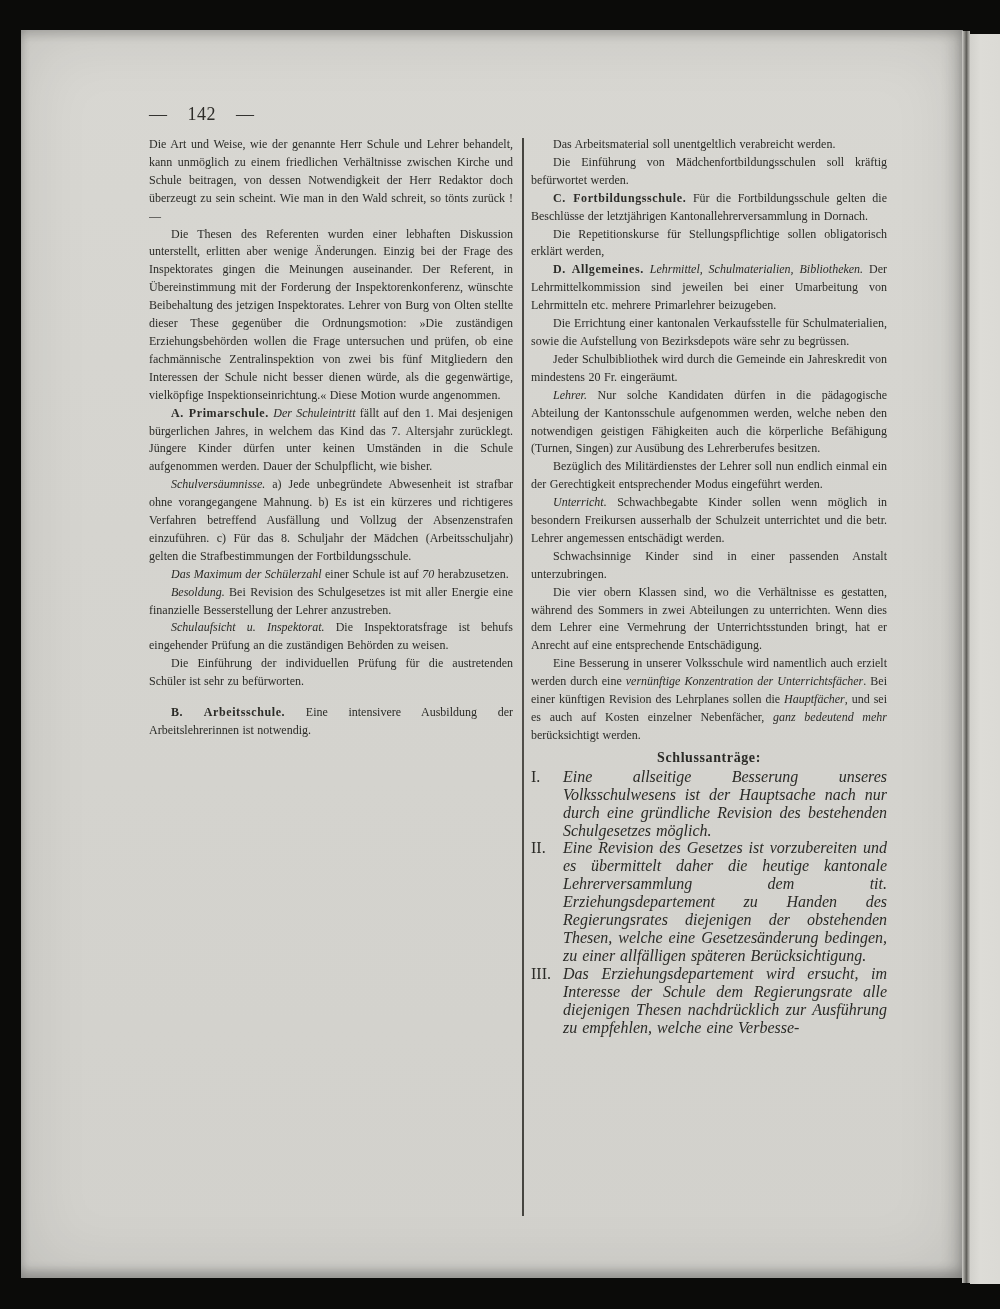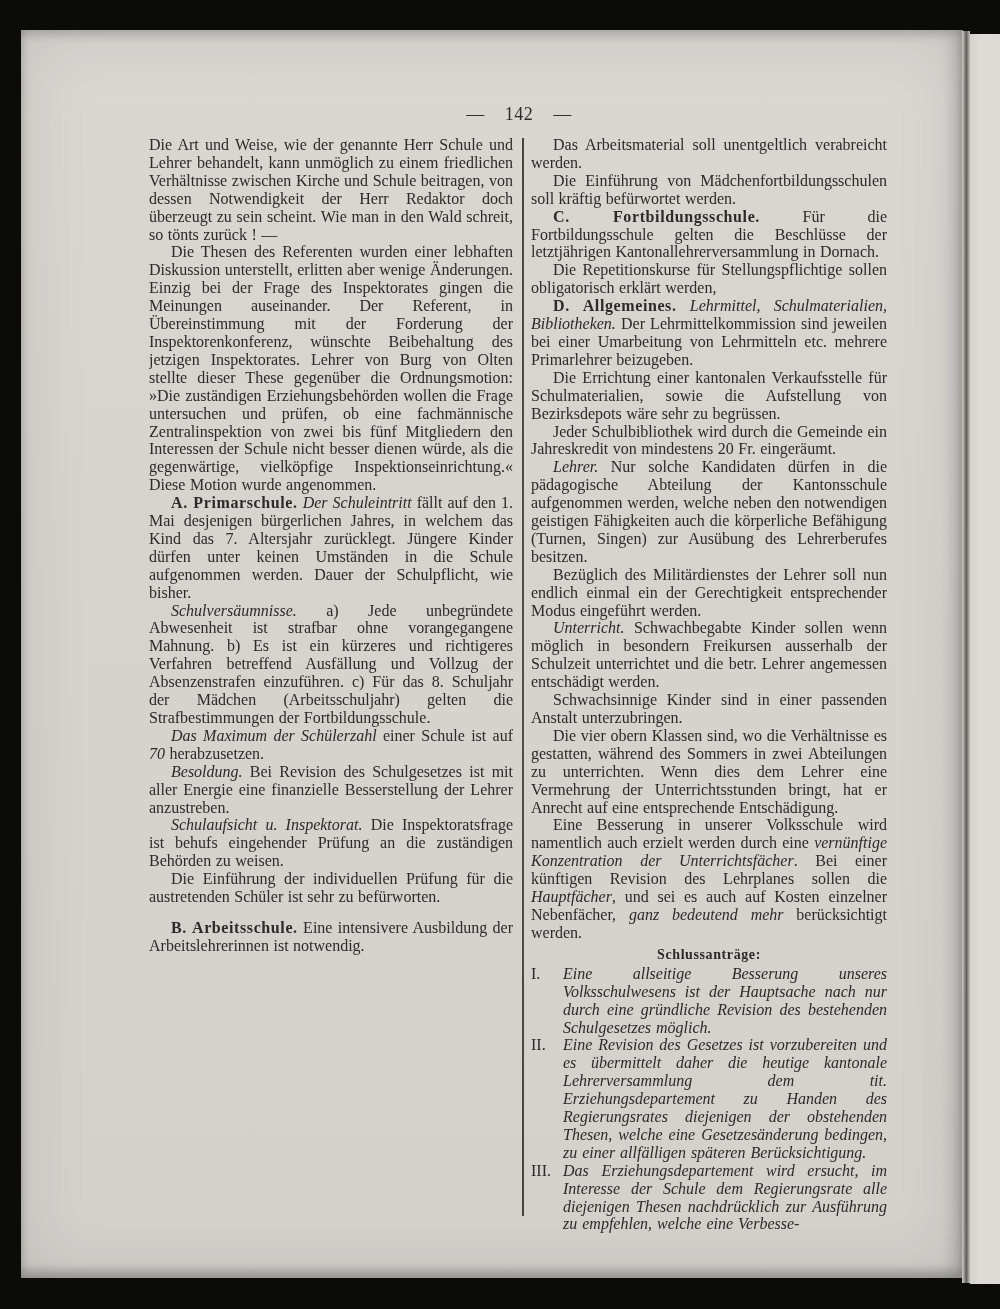--- a/index.html
+++ b/index.html
@@ -24,39 +24,39 @@
     position: absolute; left: 962px; top: 31px; width: 8px; height: 1252px;
     background: linear-gradient(90deg, #cfcec9 0%, #5e5d58 55%, #8c8b86 75%, #c4c3be 100%);
   }
   .next-page-strip {
     position: absolute; left: 970px; top: 34px; width: 30px; height: 1250px;
     background: linear-gradient(90deg, #d2d1cc 0%, #dddcd7 35%, #dbdad5 100%);
   }
 
   .page-header {
     position: absolute; left: 128px; top: 74px; width: 740px;
-    text-align: center; font-size: 18px; color: #2d2c28;
+    text-align: left; font-size: 18px; color: #2d2c28;
     letter-spacing: 0.5px;
   }
   .page-header .num { margin: 0 20px; }
 
   .content {
     position: absolute; left: 128px; top: 106px; width: 740px; height: 1160px;
     display: flex; align-items: flex-start; overflow: hidden;
   }
   .col { width: 364px; color: #2b2b27; }
   .col.right { width: 356px; }
   .divider {
     width: 2px; height: 1078px; flex: none;
     margin: 2px 7px 0 9px;
     background: linear-gradient(180deg, #45443f 0%, #514f4a 50%, #45443f 100%);
   }
 
   p.para {
-    margin: 0; font-size: 16px; line-height: 17.9px;
+    margin: 0; font-size: 12px; line-height: 17.9px;
     text-align: justify; text-indent: 22px;
     word-spacing: 0.5px;
   }
   p.para.no-indent { text-indent: 0; }
   p.para.sect-sm { margin-top: 0; }
   p.para.sect-lg { margin-top: 13px; }
 
   .b { font-weight: bold; letter-spacing: 0.6px; }
   .i { font-style: italic; }
 

